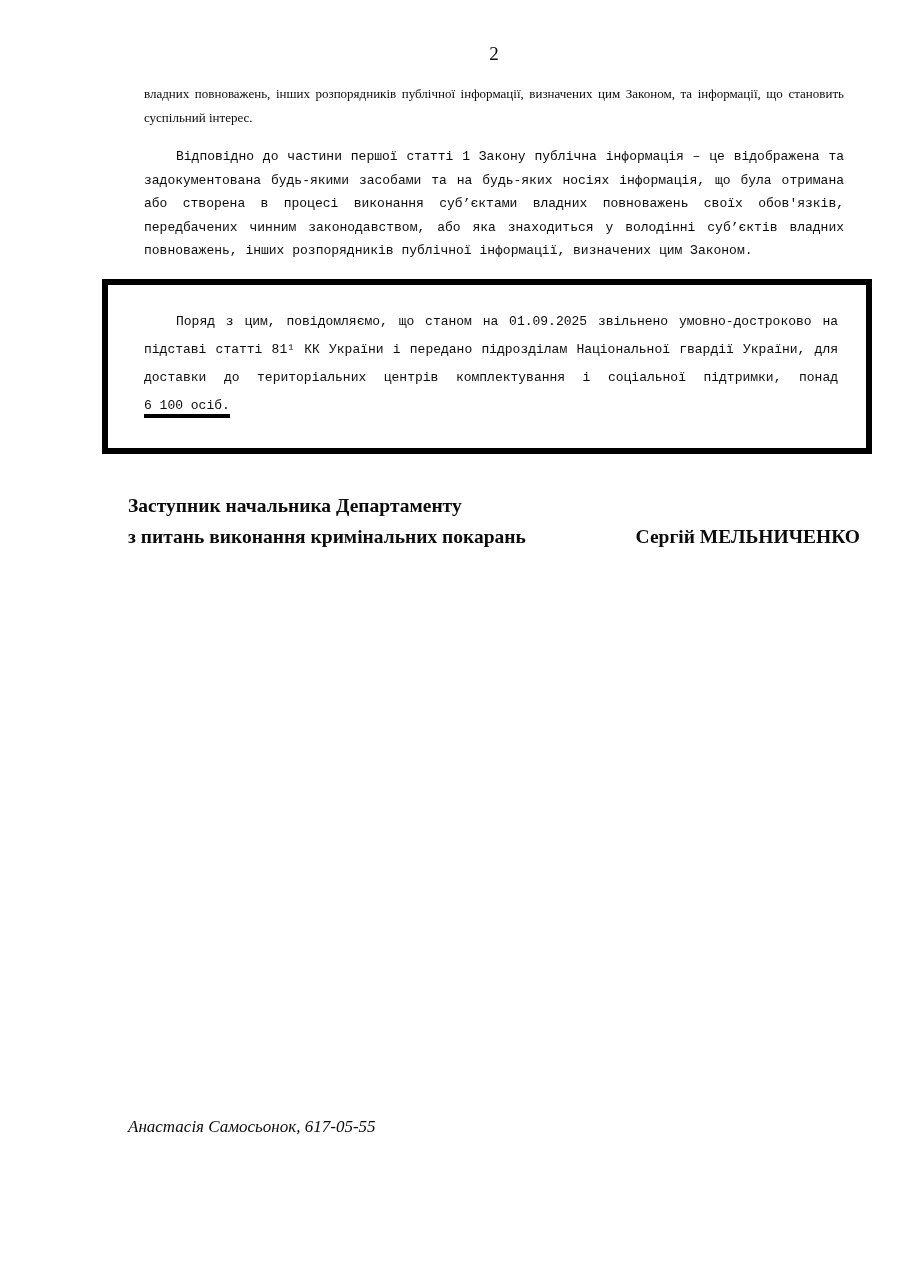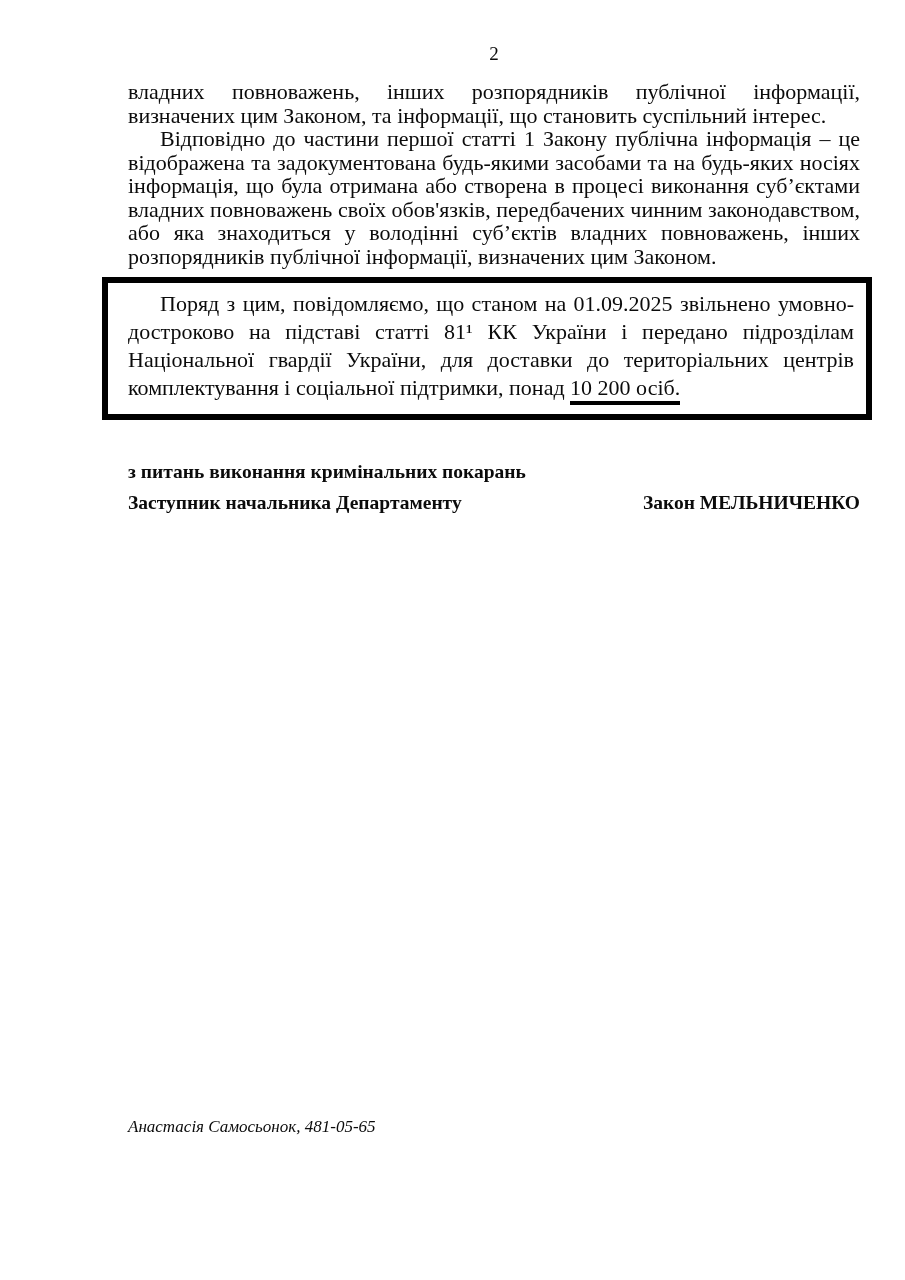--- a/index.html
+++ b/index.html
@@ -24,28 +24,29 @@
     font-size: 19px;
     line-height: 24px;
   }
   .content {
     margin-left: 128px;
     margin-right: 45px;
     width: 732px;
     margin-top: 14px;
   }
   p.para {
-    margin: 0;
-    font-size: 22px;
+    margin: 16px;
+    font-size: 13px;
     line-height: 23.5px;
     text-align: justify;
     text-justify: inter-word;
   }
   p.indent {
     text-indent: 32px;
+    font-family: Liberation Mono, monospace;
   }
   .box {
     border: 6px solid #000000;
     margin-left: -26px;
     margin-right: -12px;
     margin-top: 9px;
     padding: 7px 12px 12px 20px;
   }
   .box p.para {
     line-height: 28px;
@@ -89,28 +90,28 @@
 
   <div class="content">
 
     <p class="para">владних повноважень, інших розпорядників публічної інформації, визначених цим Законом, та інформації, що становить суспільний інтерес.</p>
 
     <p class="para indent">Відповідно до частини першої статті 1 Закону публічна інформація – це відображена та задокументована будь-якими засобами та на будь-яких носіях інформація, що була отримана або створена в процесі виконання суб’єктами владних повноважень своїх обов'язків, передбачених чинним законодавством, або яка знаходиться у володінні суб’єктів владних повноважень, інших розпорядників публічної інформації, визначених цим Законом.</p>
 
 
 
     <div class="box">
-      <p class="para indent"><span>Поряд з цим, повідомляємо, що станом на 01.09.2025 звільнено умовно-достроково на підставі статті 81¹ КК України і передано підрозділам Національної гвардії України, для доставки до територіальних центрів комплектування і соціальної підтримки, понад </span><span class="underline-num">10 200 осіб.</span></p>
+      <p class="para indent"><span>Поряд з цим, повідомляємо, що станом на 01.09.2025 звільнено умовно-достроково на підставі статті 81¹ КК України і передано підрозділам Національної гвардії України, для доставки до територіальних центрів комплектування і соціальної підтримки, понад </span><span class="underline-num">6 100 осіб.</span></p>
     </div>
 
     <div class="signature">
       <div class="sig-left">
+        <div>Заступник начальника Департаменту</div>
         <div>з питань виконання кримінальних покарань</div>
-        <div>Заступник начальника Департаменту</div>
       </div>
-      <div class="sig-name">Закон МЕЛЬНИЧЕНКО</div>
+      <div class="sig-name">Сергій МЕЛЬНИЧЕНКО</div>
     </div>
 
   </div>
 
-  <div class="footer">Анастасія Самосьонок, 481-05-65</div>
+  <div class="footer">Анастасія Самосьонок, 617-05-55</div>
 
 </div>
 
 </body></html>

